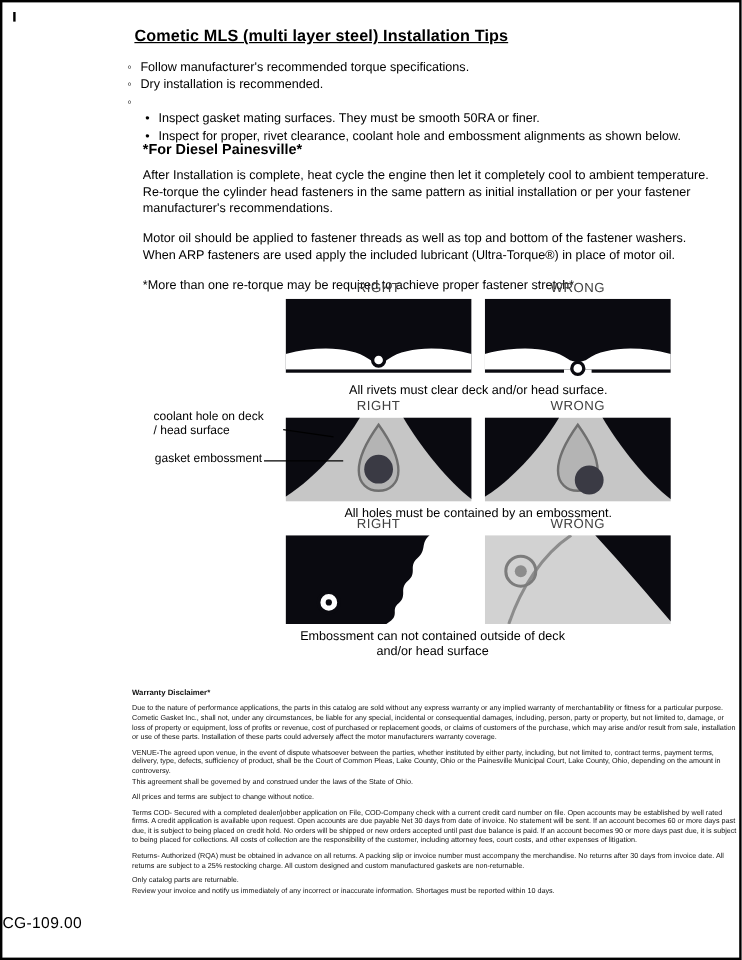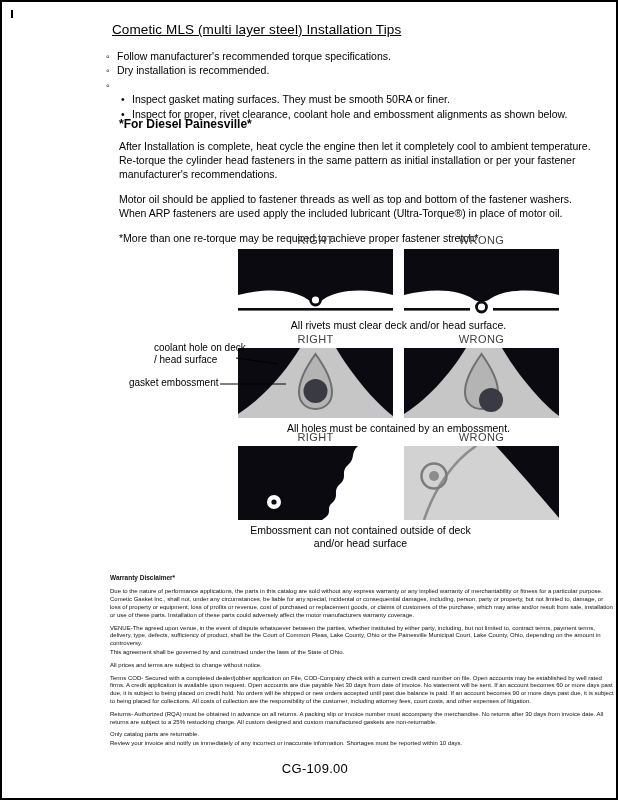--- a/index.html
+++ b/index.html
@@ -11,21 +11,21 @@
     background:#ffffff; border:2px solid #000;
     font-family:"Liberation Sans","DejaVu Sans",sans-serif; color:#000;
     overflow:hidden;
   }
 
   .corner-mark { position:absolute; left:6px; top:8px; width:8px; height:8px; }
   .corner-mark:before { content:""; position:absolute; left:3px; top:0; width:2px; height:8px; background:#000; }
 
   .title {
     position:absolute; left:110px; top:20px; margin:0;
-    font-size:13.5px; font-weight:normal; text-decoration:underline; letter-spacing:.1px;
+    font-size:13.5px; font-weight:bold; text-decoration:underline; letter-spacing:.1px;
   }
 
   .tips { position:absolute; left:104px; top:47px; margin:0; padding:0; list-style:none; width:495px; }
   .tips li { display:flex; font-size:10.5px; line-height:1.38; }
   .tips .marker { flex:0 0 11px; }
   .tips li.sub { padding-left:15px; }
 
   .diesel { position:absolute; left:117px; top:115px; width:480px; }
   .diesel h2 { margin:0 0 9px 0; font-size:12px; }
   .diesel p { margin:0 0 11px 0; font-size:10.5px; line-height:1.33; }
@@ -41,21 +41,21 @@
   .dg-caption { margin-top:4px; font-size:10.5px; line-height:1.25;text-align:center; }
 
   .ann { position:absolute; font-size:10px; line-height:1.18; }
   .ann-lines { position:absolute; left:118px; top:336px; pointer-events:none; }
 
   .warranty { position:absolute; left:108px; top:572px; width:504px; }
   .warranty .w-head { font-size:6.5px; font-weight:bold; margin:0 0 6px 0; }
   .warranty p { margin:0 0 5px 0; font-size:6px; line-height:1.3; color:#101010; }
   .warranty p.tight { margin-bottom:1px; }
 
-  .footer { position:absolute; left:12px; right:0; bottom:22px; text-align:center; font-size:13px; letter-spacing:.3px; }
+  .footer { position:absolute; left:0; right:0; bottom:22px; font-size:13px; letter-spacing:.3px; }
 </style>
 </head>
 <body>
 
 <div class="page">
 
   <div class="corner-mark"></div>
 
   <h1 class="title">Cometic MLS (multi layer steel) Installation Tips</h1>
 
@@ -151,21 +151,21 @@
         <rect width="155" height="74" fill="#d2d2d2"></rect>
         <path d="M155,0 L92,0 C116,26 138,52 155,72 Z" fill="#0a0a10"></path>
         <path d="M20,74 C30,44 48,16 72,0" fill="none" stroke="#8c8c8c" stroke-width="2.5"></path>
         <circle cx="30" cy="30" r="12.5" fill="none" stroke="#7c7c7c" stroke-width="2.5"></circle>
         <circle cx="30" cy="30" r="5" fill="#8c8c8c"></circle>
       </svg>
     </div>
     <div class="dg-caption" style="width:245px;">Embossment can not contained outside of deck and/or head surface</div>
   </div>
 
-  <div class="ann" style="left:152px; top:340px; width:96px;">coolant hole on deck / head surface</div>
+  <div class="ann" style="left:126px; top:340px; width:96px;">coolant hole on deck / head surface</div>
   <div class="ann" style="left:127px; top:375px; width:106px;">gasket embossment</div>
   <svg class="ann-lines" width="170" height="60">
     <line x1="116" y1="20" x2="158" y2="26" stroke="#000" stroke-width="1"></line>
     <line x1="100" y1="46" x2="166" y2="46" stroke="#000" stroke-width="1"></line>
   </svg>
 
   <section class="warranty">
     <p class="w-head">Warranty Disclaimer*</p>
     <p>Due to the nature of performance applications, the parts in this catalog are sold without any express warranty or any implied warranty of merchantability or fitness for a particular purpose.  Cometic Gasket Inc., shall not, under any circumstances, be liable for any special, incidental or consequential damages, including, person, party or property, but not limited to, damage, or loss of property or equipment, loss of profits or revenue, cost of purchased or replacement goods, or claims of customers of the purchase, which may arise and/or result from sale, installation or use of these parts.  Installation of these parts could adversely affect the motor manufacturers warranty coverage.</p>
     <p class="tight">VENUE-The agreed upon venue, in the event of dispute whatsoever between the parties, whether instituted by either party, including, but not limited to, contract terms, payment terms, delivery, type, defects, sufficiency of product, shall be the Court of Common Pleas, Lake County, Ohio or the Painesville Municipal Court, Lake County, Ohio, depending on the amount in controversy.</p>

